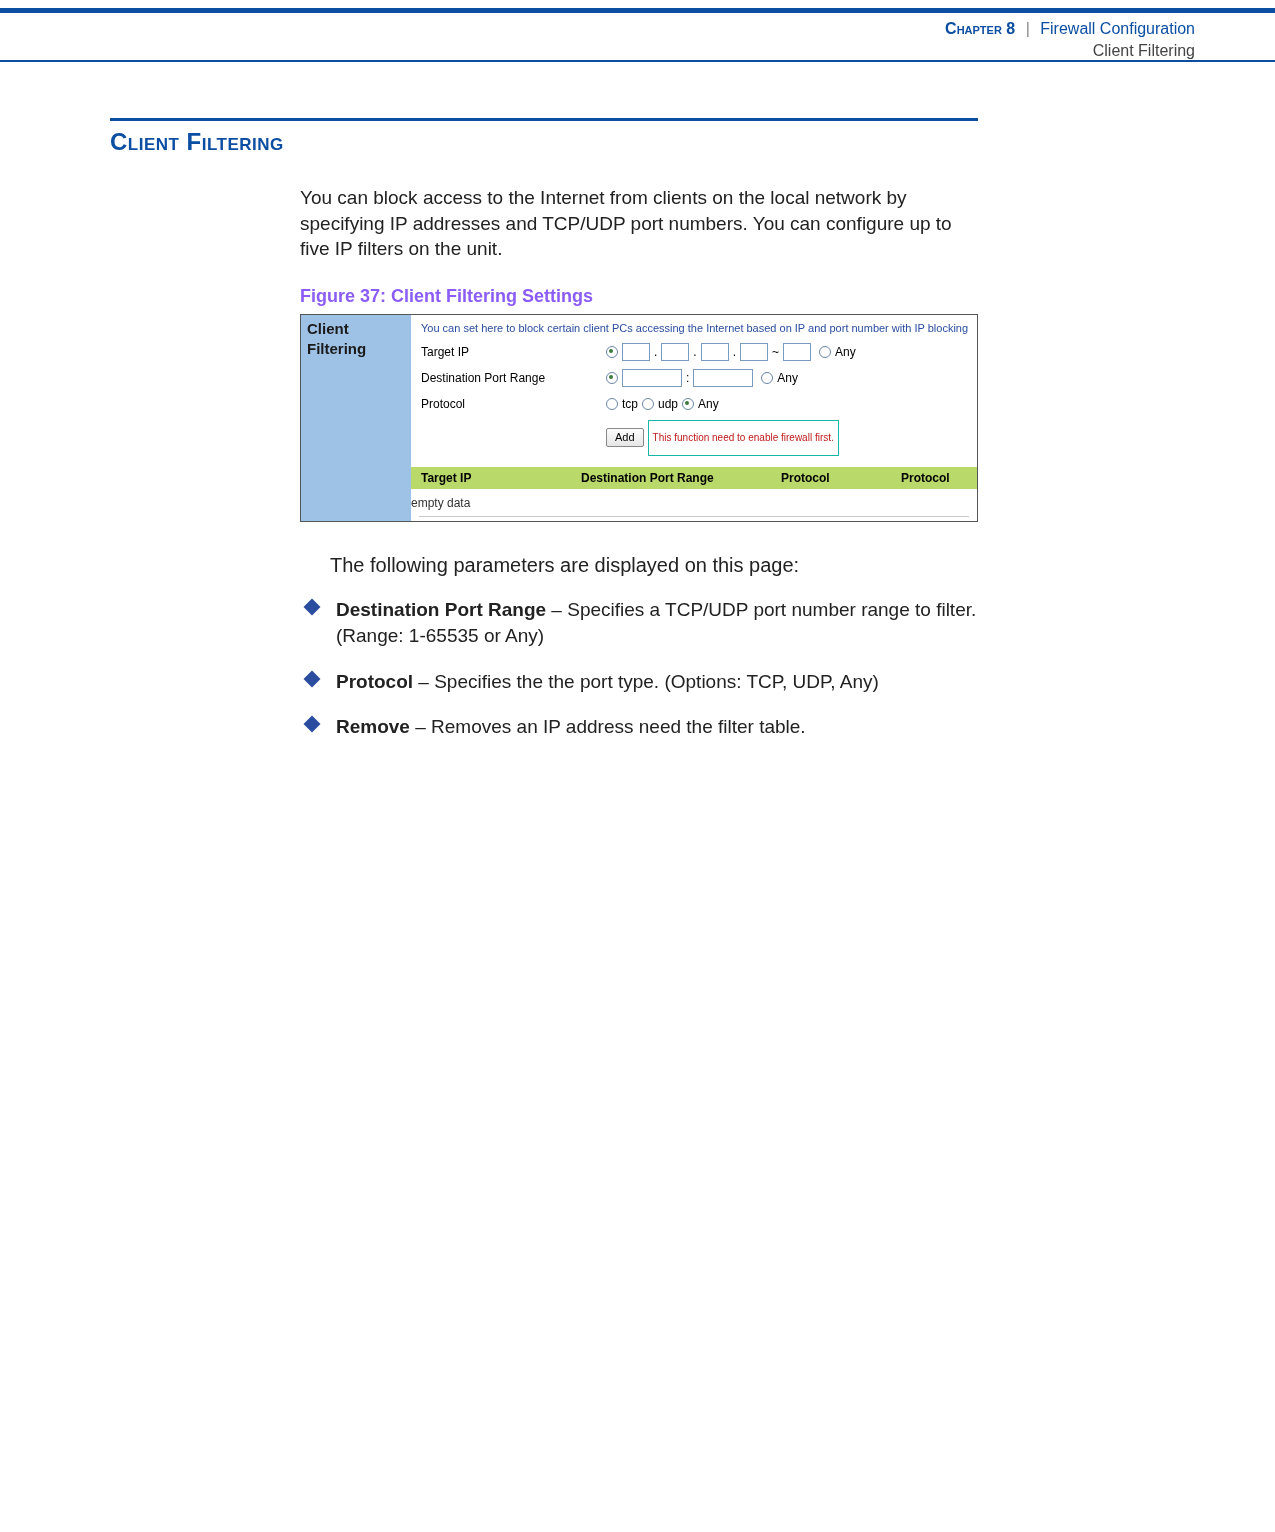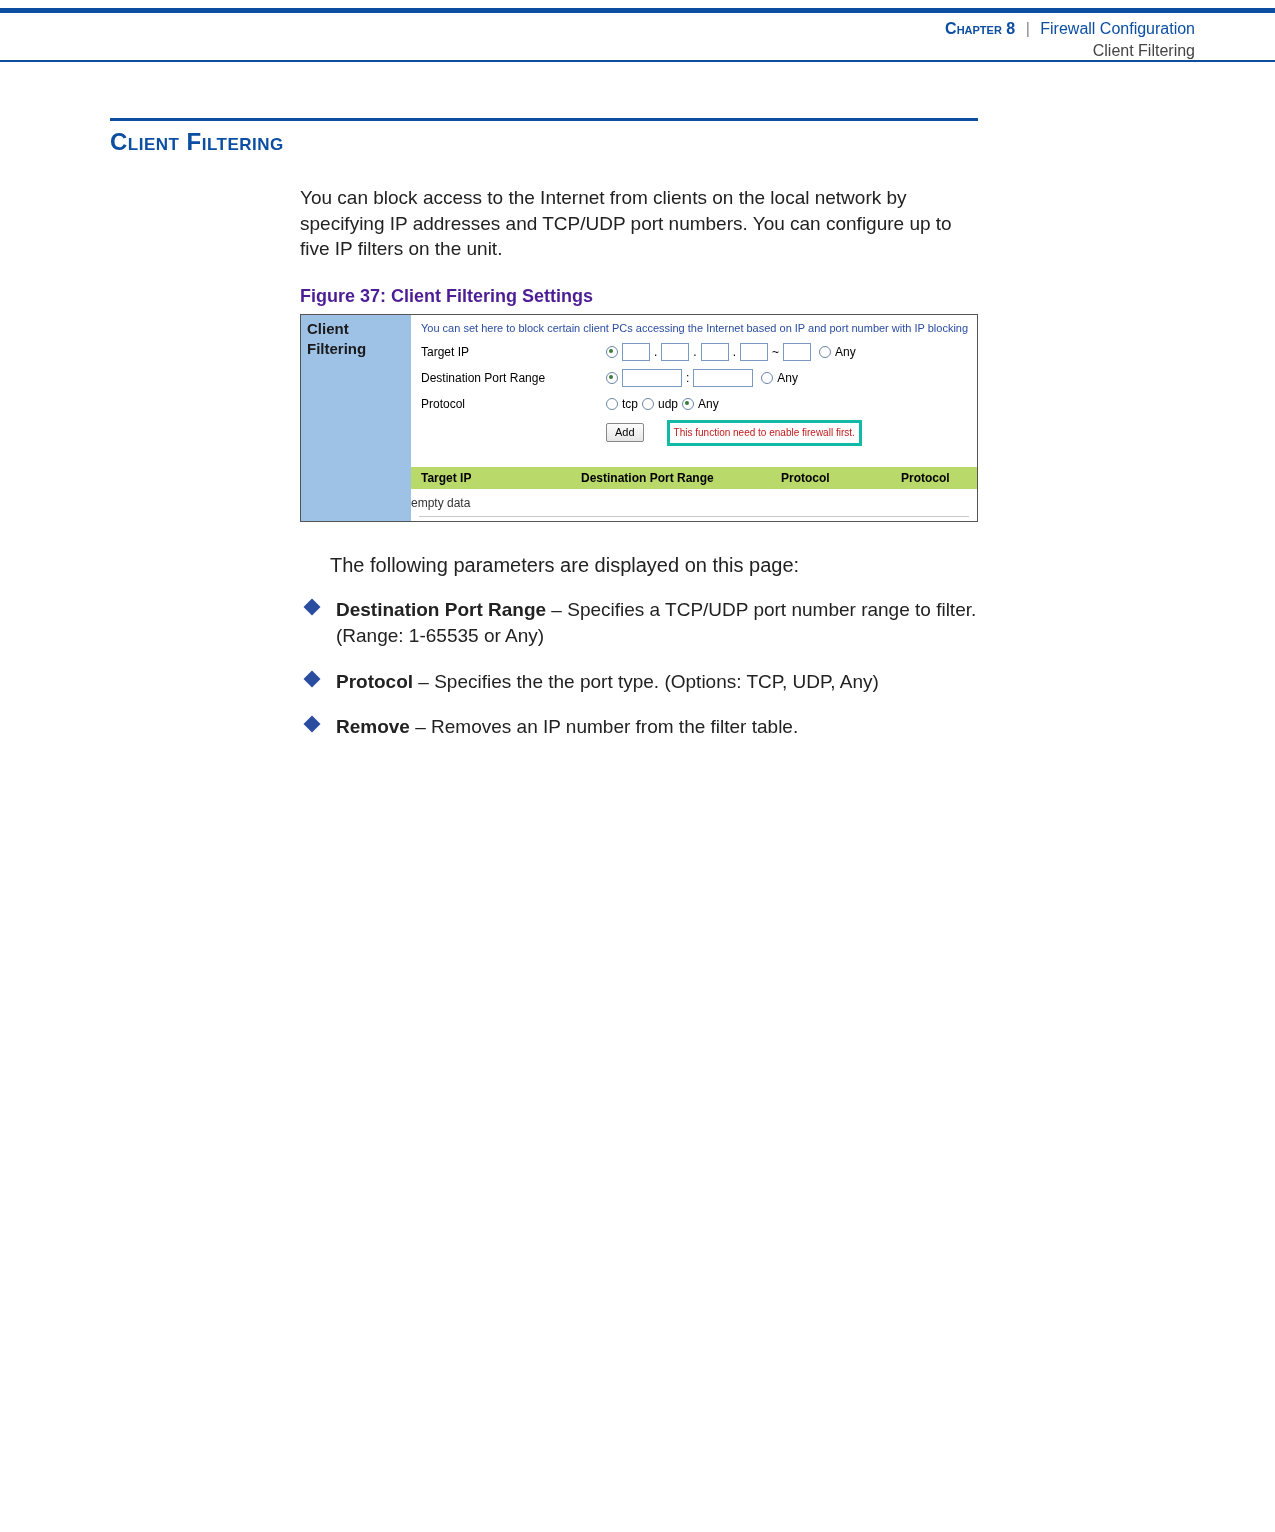--- a/index.html
+++ b/index.html
@@ -72,21 +72,21 @@
   .body-col {
     position: absolute;
     left: 300px;
     top: 185px;
     width: 678px;
     font-size: 19px;
     line-height: 1.35;
     color: #222;
   }
   .figure-caption {
-    color: #4c1d95;
+    color: #8b5cf6;
     font-weight: 700;
     font-size: 18px;
     margin-top: 22px;
     margin-bottom: 6px;
   }
   
   .fig {
     width: 678px;
     height: 208px;
     border: 1px solid #555;
@@ -161,23 +161,23 @@
     display: inline-block;
     padding: 1px 8px;
     border: 1px solid #888;
     background: linear-gradient(#fdfdfd, #e6e6e6);
     font-size: 11px;
     border-radius: 2px;
   }
   .fig .warn {
     color: #c11a1a;
     font-size: 10px;
-    border: 3px solid #14b8a6;
-    padding: 3px 4px;
-    margin-left: 19px;
+    border: 1px solid #14b8a6;
+    padding: 10px 4px;
+    margin-left: 0;
   }
   .fig .tablehdr {
     position: absolute;
     left: 0; right: 0;
     bottom: 32px;
     height: 22px;
     background: #b9d96a;
     display: grid;
     grid-template-columns: 160px 200px 120px 1fr;
     align-items: center;
@@ -334,18 +334,18 @@
       <li>
         <span class="diamond"></span>
         <b>Destination Port Range</b><span> – Specifies a TCP/UDP port number range to filter. (Range: 1-65535 or Any)</span>
       </li>
       <li>
         <span class="diamond"></span>
         <b>Protocol</b><span> – Specifies the the port type. (Options: TCP, UDP, Any)</span>
       </li>
       <li>
         <span class="diamond"></span>
-        <b>Remove</b><span> – Removes an IP number from the filter table.</span>
+        <b>Remove</b><span> – Removes an IP address need the filter table.</span>
       </li>
     </ul>
   </div>
 
 </div>
 
 </body></html>

